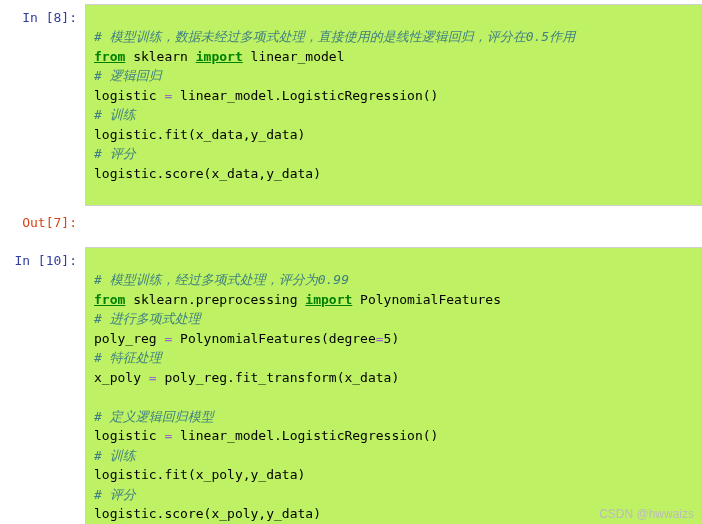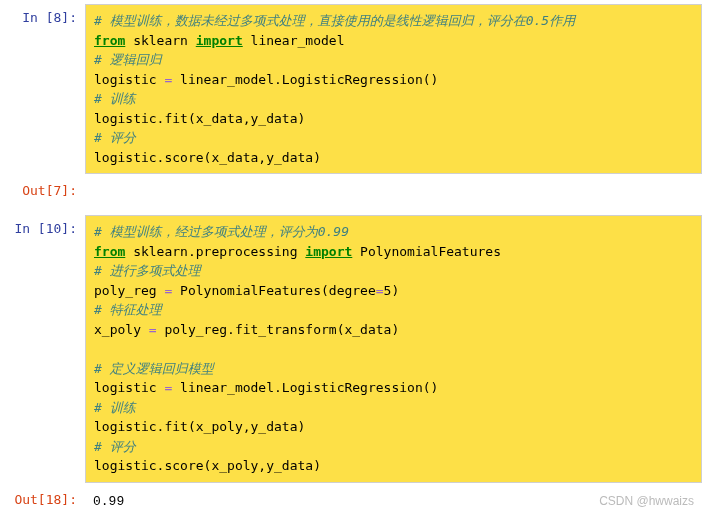--- a/index.html
+++ b/index.html
@@ -19,39 +19,39 @@
       text-align: right;
       padding-right: 8px;
       padding-top: 6px;
       font-family: "Consolas", "Monaco", monospace;
       white-space: nowrap;
     }
     .prompt-in { color: #303f9f; }
     .prompt-out { color: #d84315; }
     .code-area {
       flex: 1;
-      background: #fde047;
+      background: #bef264;
       border: 1px solid #cfcfcf;
-      padding: 6px 8px;
+      padding: 22px 8px;
       line-height: 1.5;
       white-space: pre;
       font-family: "Consolas", "Monaco", monospace;
       overflow-x: auto;
     }
     .output-area {
       flex: 1;
       padding: 6px 8px;
       line-height: 1.5;
     }
     .c-comment { color: #408080; font-style: italic; }
     .c-keyword { color: #008000; font-weight: bold; text-decoration: underline; }
     .c-operator { color: #9966cc; }
     .watermark {
       position: fixed;
-      bottom: 16px;
+      bottom: 3px;
       right: 8px;
       font-size: 12px;
       color: #bbbbbb;
       font-family: sans-serif;
     }
   </style>
 </head>
 <body>
 
 <div id="root">

